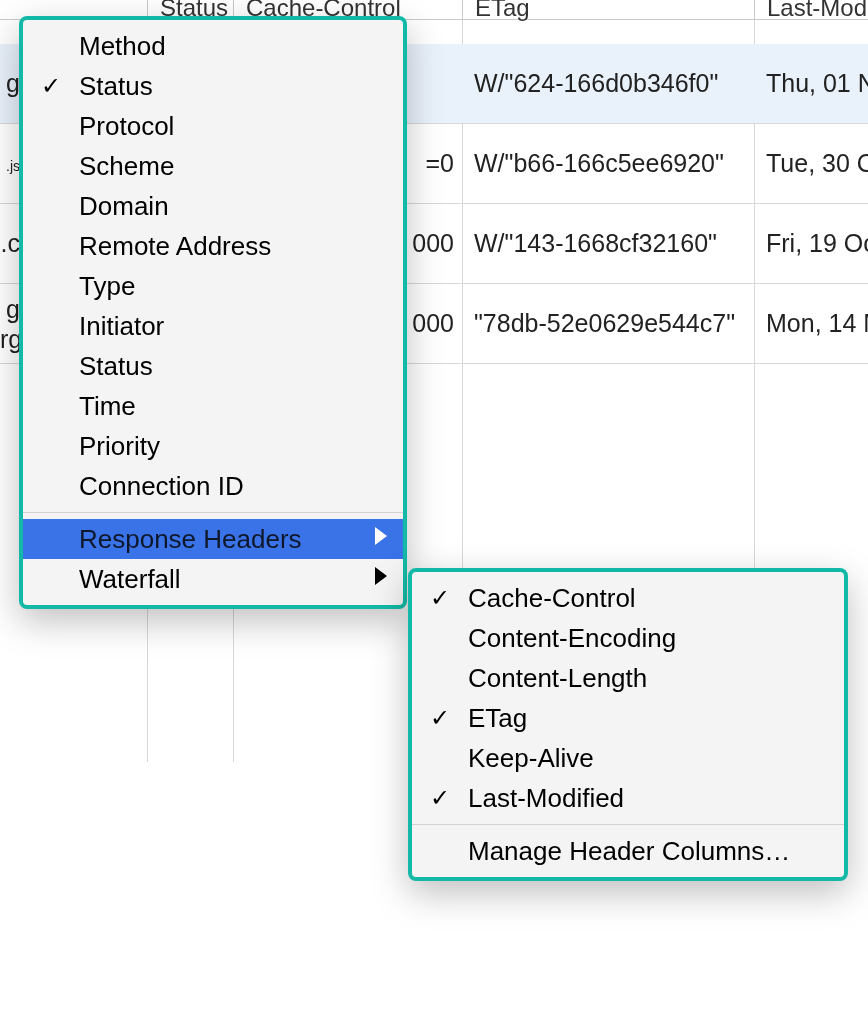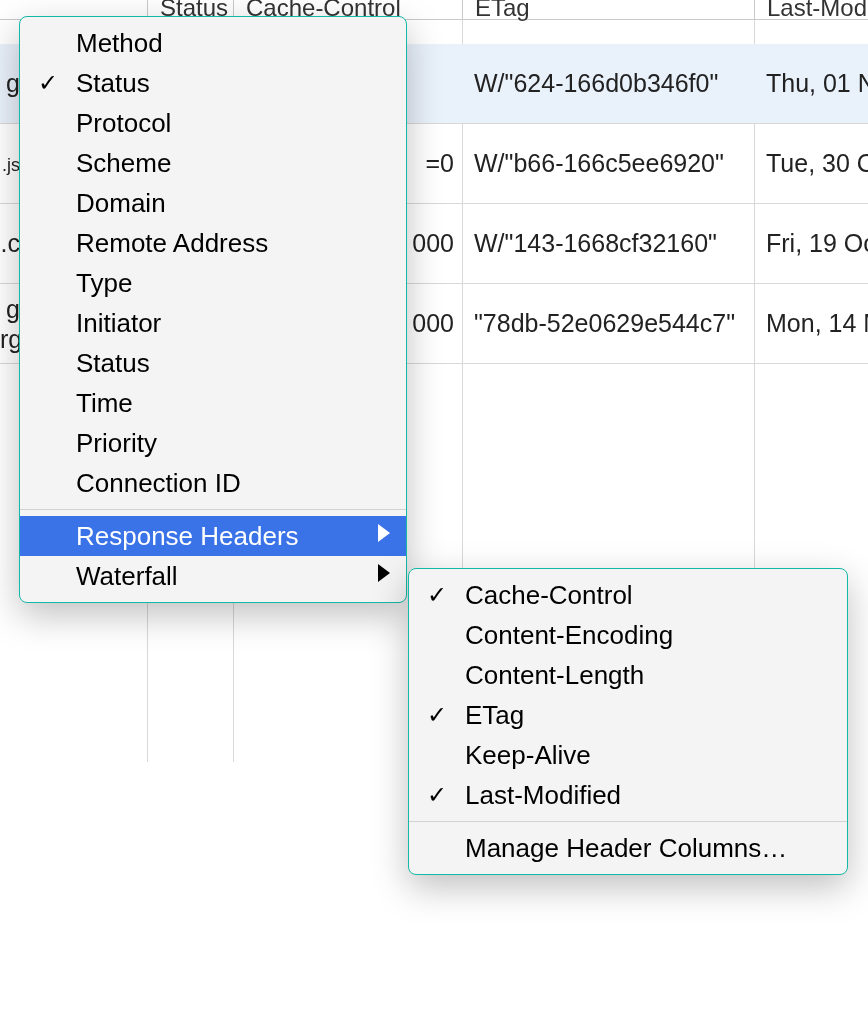--- a/index.html
+++ b/index.html
@@ -46,36 +46,36 @@
     display: flex; align-items: center;
     padding: 0 12px;
     font-size: 25px; color: #222;
     white-space: nowrap; overflow: hidden;
   }
 
   
   .menu {
     position: absolute;
     background: #f4f4f4;
-    border: 1px solid #14b8a6;
+    border: 4px solid #14b8a6;
     border-radius: 8px;
     box-shadow: 0 12px 36px rgba(0,0,0,0.25);
     padding: 6px 0;
   }
   .menu-item {
     position: relative;
     padding: 3px 24px 3px 56px;
     font-size: 26px;
     line-height: 34px;
     cursor: default;
     color: #000;
   }
   .menu-item.highlight {
     background: #3a73e8;
-    color: #ffffff;
+    color: #0f172a;
   }
   .menu-sep {
     height: 0; margin: 6px 0;
     border-top: 1px solid #d2d2d2;
   }
   .check {
     position: absolute; left: 18px; top: 3px;
     font-size: 24px;
   }
   .submenu-arrow {
@@ -105,21 +105,21 @@
   <div class="hdr-cell" style="left:754px">Last-Mod</div>
 </div>
 
 <div class="row sel" style="top:44px">
   <div class="cell fragment" style="left:0;width:22px;padding:0 2px 0 0;justify-content:flex-end">g</div>
   <div class="cell fragment" style="left:404px;width:58px;justify-content:flex-end;padding-right:8px"></div>
   <div class="cell" style="left:462px;width:292px">W/"624-166d0b346f0"</div>
   <div class="cell" style="left:754px;right:0">Thu, 01 N</div>
 </div>
 <div class="row" style="top:124px">
-  <div class="cell fragment" style="left:0;width:22px;padding:4px 2px 0 0;justify-content:flex-end;font-size:18px">.js</div>
+  <div class="cell fragment" style="left:0;width:22px;padding:4px 2px 0 0;justify-content:flex-end;font-size:14px">.js</div>
   <div class="cell fragment" style="left:404px;width:58px;justify-content:flex-end;padding-right:8px">=0</div>
   <div class="cell" style="left:462px;width:292px">W/"b66-166c5ee6920"</div>
   <div class="cell" style="left:754px;right:0">Tue, 30 O</div>
 </div>
 <div class="row" style="top:204px">
   <div class="cell fragment" style="left:0;width:22px;padding:0 2px 0 0;justify-content:flex-end">.c</div>
   <div class="cell fragment" style="left:404px;width:58px;justify-content:flex-end;padding-right:8px">000</div>
   <div class="cell" style="left:462px;width:292px">W/"143-1668cf32160"</div>
   <div class="cell" style="left:754px;right:0">Fri, 19 Oc</div>
 </div>

